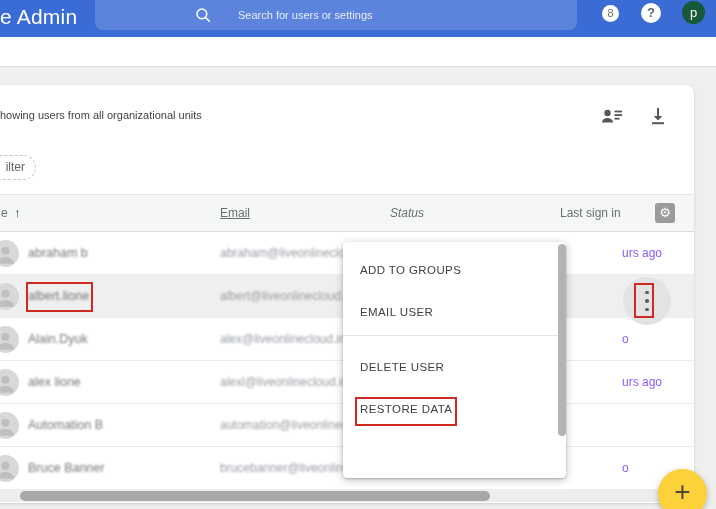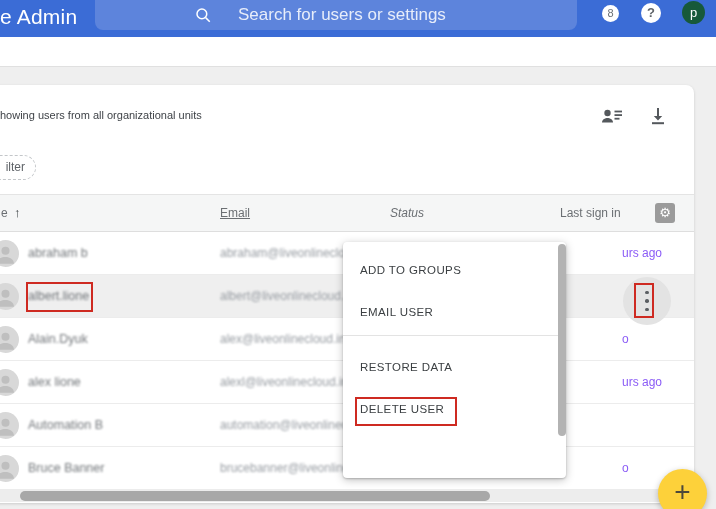--- a/index.html
+++ b/index.html
@@ -13,21 +13,21 @@
     font-family:"Liberation Sans","DejaVu Sans",sans-serif;
     -webkit-font-smoothing:antialiased;
   }
   .abs{position:absolute;}
 
   
   .topbar{left:0;top:0;width:716px;height:37px;background:var(--topbar_blue);z-index:30;}
   .brand{left:0;top:5px;font-size:21px;font-weight:500;color:#fff;letter-spacing:.2px;white-space:nowrap;}
   .searchbox{left:95px;top:0;width:482px;height:30px;background:var(--search_bg);border-radius:0 0 8px 8px;}
   .search-ic{left:99px;top:6px;width:18px;height:18px;}
-  .search-ph{left:143px;top:0;height:30px;line-height:30px;font-size:17px;color:rgba(255,255,255,.85);white-space:nowrap;}
+  .search-ph{left:143px;top:0;height:30px;line-height:30px;font-size:11px;color:rgba(255,255,255,.85);white-space:nowrap;}
   .circ{border-radius:50%;text-align:center;}
   .badge8{left:602px;top:5px;width:17px;height:17px;background:#fff;color:#6a7076;font-size:11px;line-height:17px;}
   .helpbtn{left:641px;top:3px;width:20px;height:20px;background:#fff;color:#5f6368;font-size:13px;font-weight:bold;line-height:20px;}
   .avatarbtn{left:682px;top:1px;width:23px;height:23px;background:var(--avatar_green);color:#fff;font-size:13px;line-height:23px;}
 
   
   .substrip{left:0;top:37px;width:716px;height:30px;background:#fff;border-bottom:1px solid #e0e0e0;}
 
   
   .card{left:-10px;top:85px;width:704px;height:418px;background:#fff;border-radius:8px;
@@ -214,21 +214,21 @@
   </div>
 <div class="abs redbox kebabbox"></div>
 
 <div class="abs htrack"></div>
 <div class="abs hthumb"></div>
 
 <div class="abs menu">
   <div class="mi">ADD TO GROUPS</div>
   <div class="mi">EMAIL USER</div>
   <div class="mdiv"></div>
+  <div class="mi">DELETE USER</div>
   <div class="mi">RESTORE DATA</div>
-  <div class="mi">DELETE USER</div>
   <div class="abs redbox restorebox"></div>
   <div class="vthumb"></div>
 </div>
 
 <div class="abs fab">
   <span>+</span>
 </div>
 
 </body></html>

